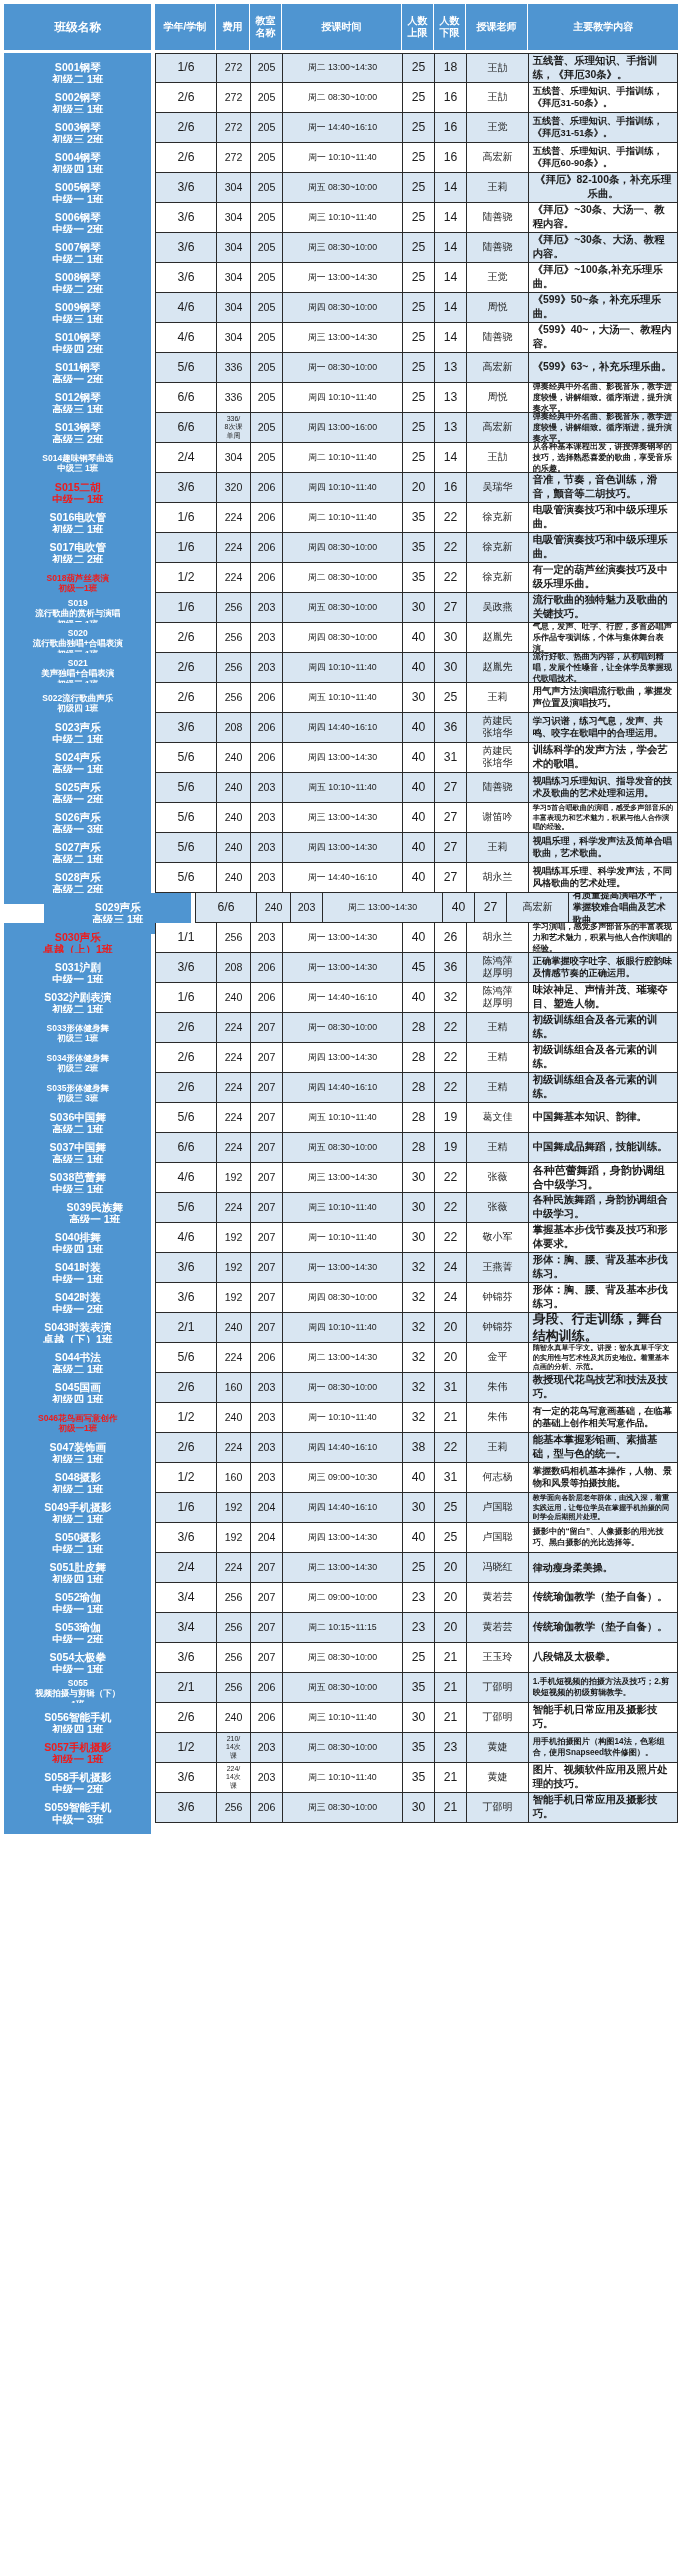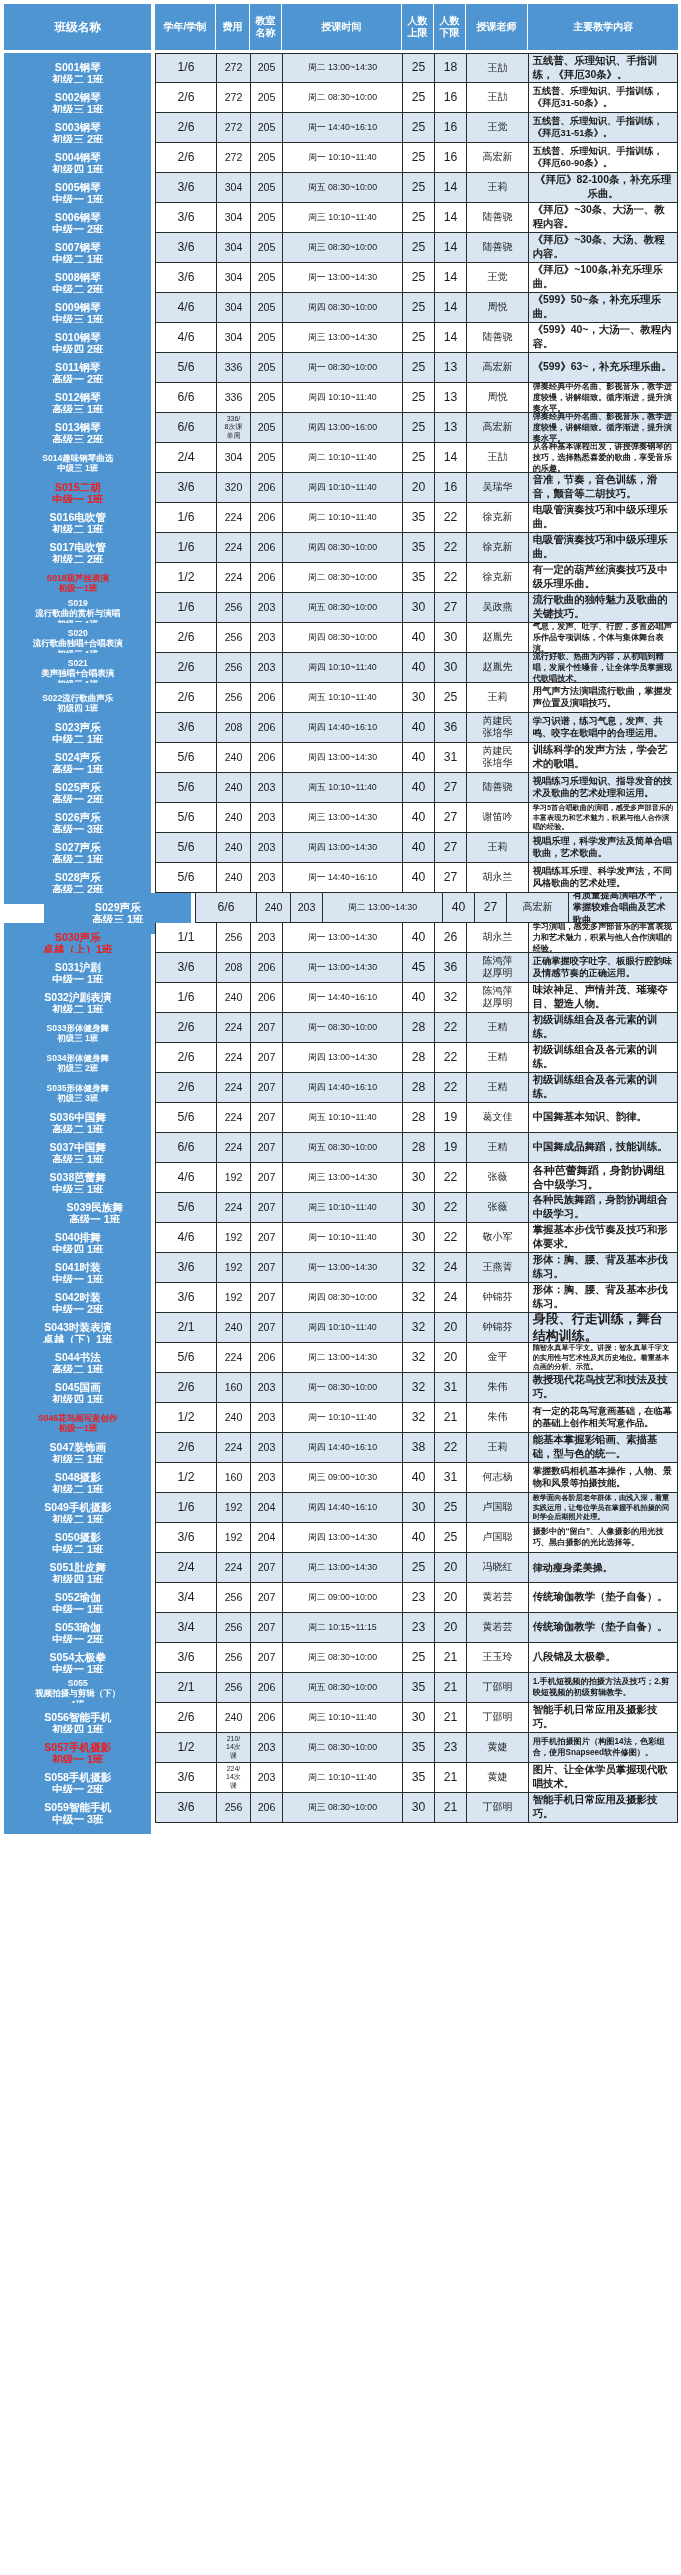--- a/index.html
+++ b/index.html
@@ -1278,21 +1278,21 @@
             <div class="nm-line">14次</div>
             <div class="nm-line">课</div>
           </div>
       <div class="cell room">203</div>
       <div class="cell time">周二 10:10~11:40</div>
       <div class="cell num max">35</div>
       <div class="cell num min">21</div>
       <div class="cell teacher">
             <div class="nm-line">黄婕</div>
           </div>
-      <div class="cell content" style="font-size: 10.4px;">图片、让全体学员掌握现代歌唱技术。</div>
+      <div class="cell content" style="font-size: 10.4px;">图片、视频软件应用及照片处理的技巧。</div>
     </div>
   </div>
 
   <div class="row tint">
     <div class="cell-name" style="font-size: 10.6px;">
           <div class="nm-line">S059智能手机</div>
           <div class="nm-line">中级一 3班</div>
         </div>
     <div class="grid">
       <div class="cell term">3/6</div>

